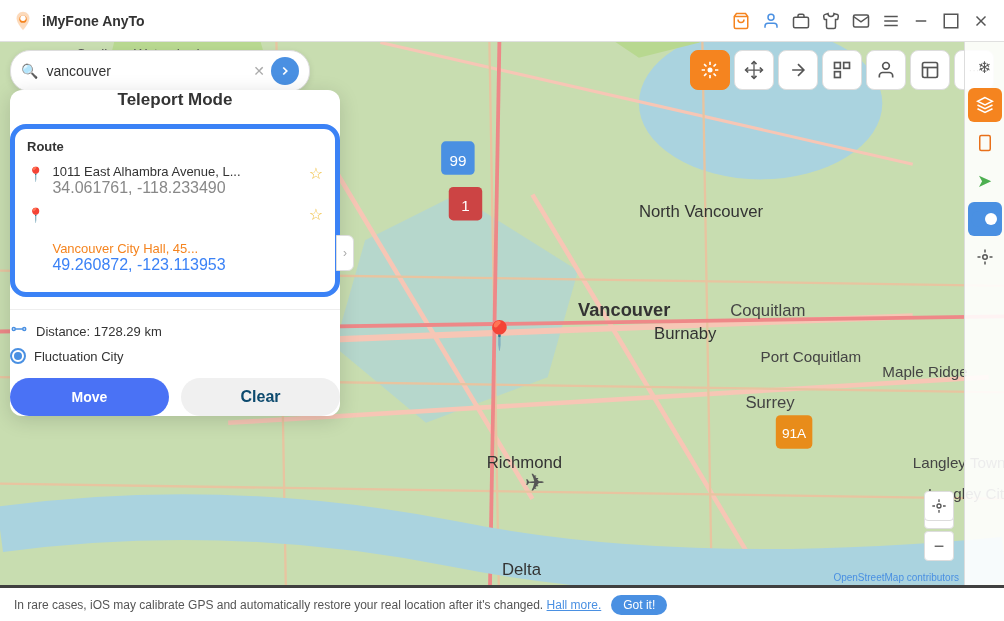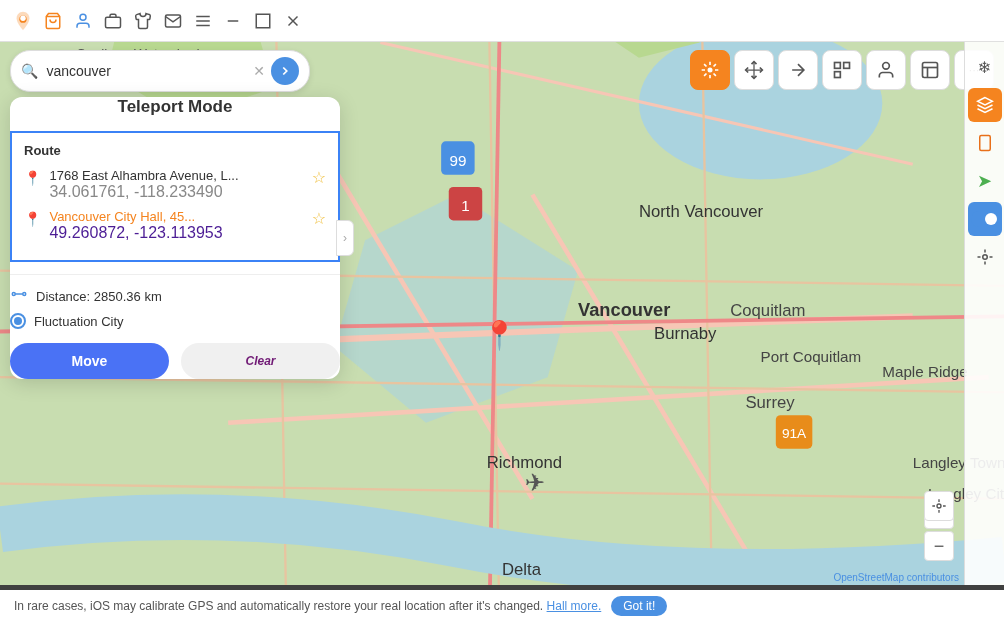--- a/index.html
+++ b/index.html
@@ -65,74 +65,74 @@
       border: none; outline: none; font-size: 14px; flex: 1; color: #333;
     }
     #search-input-wrapper .clear-btn { color: #aaa; cursor: pointer; font-size: 14px; margin-right: 6px; }
     #search-input-wrapper .go-btn {
       width: 28px; height: 28px; background: #4a90e2; border-radius: 50%;
       display: flex; align-items: center; justify-content: center; cursor: pointer; color: #fff;
     }
 
     
     #teleport-panel {
-      position: absolute; top: 55px; left: 10px; width: 330px;
+      position: absolute; top: 48px; left: 10px; width: 330px;
       background: #fff; border-radius: 12px; box-shadow: 0 4px 20px rgba(0,0,0,0.15);
       z-index: 60; 
     }
     #teleport-panel h2 {
       text-align: center; font-size: 17px; font-weight: 700; color: #333; margin-bottom: 14px;
     }
     .route-box {
-      border: 2px solid #3b82f6; border-radius: 0; padding: 10px 12px; margin-bottom: 12px;
+      border: 5px solid #3b82f6; border-radius: 16px; padding: 10px 12px; margin-bottom: 12px;
     }
     .route-label { font-size: 13px; font-weight: 700; color: #333; margin-bottom: 10px; }
     .route-item { display: flex; align-items: flex-start; margin-bottom: 8px; }
     .route-dot { font-size: 14px; margin-right: 8px; margin-top: 2px; }
     .route-dot.blue { color: #4a90e2; }
     .route-dot.orange { color: #f5841f; }
     .route-text { flex: 1; }
     .route-addr { font-size: 13px; color: #333; font-weight: 500; }
-    .route-addr.orange-text { color: #f5841f; }
+    .route-addr.orange-text { color: #f5841f; margin-top: 36px; }
     .route-coords { font-size: 16px; color: #888; }
-    .route-coords.orange-text { color: #4c1d95; }
+    .route-coords.orange-text { color: #3b82f6; }
     .route-star { color: #f0c040; font-size: 16px; cursor: pointer; margin-left: 6px; }
 
     .divider { border: none; border-top: 1px solid #eee; margin: 10px 0; }
 
     .info-row { display: flex; align-items: center; margin: 6px 0; font-size: 13px; color: #333; }
     .info-row .info-icon { margin-right: 8px; font-size: 16px; }
     .info-row .info-icon.blue { color: #4a90e2; }
 
     .mode-row { display: flex; align-items: center; margin: 6px 0; font-size: 13px; color: #333; }
     .mode-row .radio-icon { width: 16px; height: 16px; border-radius: 50%; border: 2px solid #4a90e2; display: flex; align-items: center; justify-content: center; margin-right: 8px; }
     .mode-row .radio-inner { width: 8px; height: 8px; border-radius: 50%; background: #4a90e2; }
 
     .btn-row { display: flex; gap: 12px; margin-top: 14px; }
     .btn-move {
       flex: 1; padding: 10px; background: #4a72f5; color: #fff;
       border: none; border-radius: 22px; font-size: 14px; font-weight: 700; cursor: pointer;
     }
     .btn-clear {
-      flex: 1; padding: 10px; background: #f0f0f0; color: #701a75;
-      border: none; border-radius: 22px; font-size: 12px; font-weight: 600; cursor: pointer; font-style: italic;
+      flex: 1; padding: 10px; background: #f0f0f0; color: #0c4a6e;
+      border: none; border-radius: 22px; font-size: 16px; font-weight: 600; cursor: pointer;
     }
 
     
     #collapse-handle {
       position: absolute; right: -14px; top: 50%; transform: translateY(-50%);
       width: 18px; height: 36px; background: #fff; border: 1px solid #ddd;
       border-radius: 0 6px 6px 0; display: flex; align-items: center; justify-content: center;
       cursor: pointer; color: #aaa; font-size: 12px;
     }
 
     
     #notification-bar {
       position: absolute; bottom: 0; left: 0; right: 0; height: 36px;
-      background: #fff; border-top: 5px solid #404040;
+      background: #fff; border-top: 3px solid #404040;
       display: flex; align-items: center; padding: 0 14px; font-size: 12px; color: #555;
       z-index: 80;
     }
     #notification-bar a { color: #4a90e2; text-decoration: underline; cursor: pointer; }
     #notification-bar .got-it {
       margin-left: 10px; background: #4a90e2; color: #fff;
       border: none; border-radius: 12px; padding: 3px 12px; font-size: 12px; cursor: pointer;
     }
 
     
@@ -170,20 +170,21 @@
 <body>
 
 <div id="titlebar">
   <div class="app-icon">
     <svg viewBox="0 0 24 24" fill="none">
       <circle cx="12" cy="10" r="4" fill="#f5841f"></circle>
       <path d="M12 2C8.13 2 5 5.13 5 9c0 5.25 7 13 7 13s7-7.75 7-13c0-3.87-3.13-7-7-7z" fill="#f5841f" opacity="0.3"></path>
       <circle cx="12" cy="9" r="3" fill="#fff"></circle>
     </svg>
   </div>
+  <span class="app-title">iMyFone AnyTo</span>
   <div class="title-controls">
     <div class="title-icon">
       <svg viewBox="0 0 24 24" fill="none" stroke="#f5841f" stroke-width="2">
           <path d="M6 2L3 6v14a2 2 0 002 2h14a2 2 0 002-2V6l-3-4z"></path>
           <line x1="3" y1="6" x2="21" y2="6"></line>
           <path d="M16 10a4 4 0 01-8 0"></path>
         </svg>
     </div>
     <div class="title-icon">
       <svg viewBox="0 0 24 24" fill="none" stroke="#4a90e2" stroke-width="2">
@@ -352,21 +353,21 @@
     <div class="toolbar-btn" style="font-size:11px;">···</div>
   </div>
 
   <div id="teleport-panel">
     <h2>Teleport Mode</h2>
     <div class="route-box">
       <div class="route-label">Route</div>
       <div class="route-item">
         <span class="route-dot blue">📍</span>
         <div class="route-text">
-          <div class="route-addr">1768 East Alhambra Avenue, L...</div>
+          <div class="route-addr">1011 East Alhambra Avenue, L...</div>
           <div class="route-coords">34.061761, -118.233490</div>
         </div>
         <span class="route-star">☆</span>
       </div>
       <div class="route-item">
         <span class="route-dot orange">📍</span>
         <div class="route-text">
           <div class="route-addr orange-text">Vancouver City Hall, 45...</div>
           <div class="route-coords orange-text">49.260872, -123.113953</div>
         </div>
@@ -375,21 +376,21 @@
     </div>
     <hr class="divider">
     <div class="info-row">
       <span class="info-icon blue">
         <svg width="18" height="18" viewBox="0 0 24 24" fill="none" stroke="#4a90e2" stroke-width="2">
             <circle cx="5" cy="12" r="2"></circle>
             <circle cx="19" cy="12" r="2"></circle>
             <path d="M7 12h10"></path>
           </svg>
       </span>
-      <span>Distance: 2850.36 km</span>
+      <span>Distance: 1728.29 km</span>
     </div>
     <div class="mode-row">
       <div class="radio-icon">
         <div class="radio-inner"></div>
       </div>
       <span>Fluctuation City</span>
     </div>
     <div class="btn-row">
       <button class="btn-move">Move</button>
       <button class="btn-clear">Clear</button>

